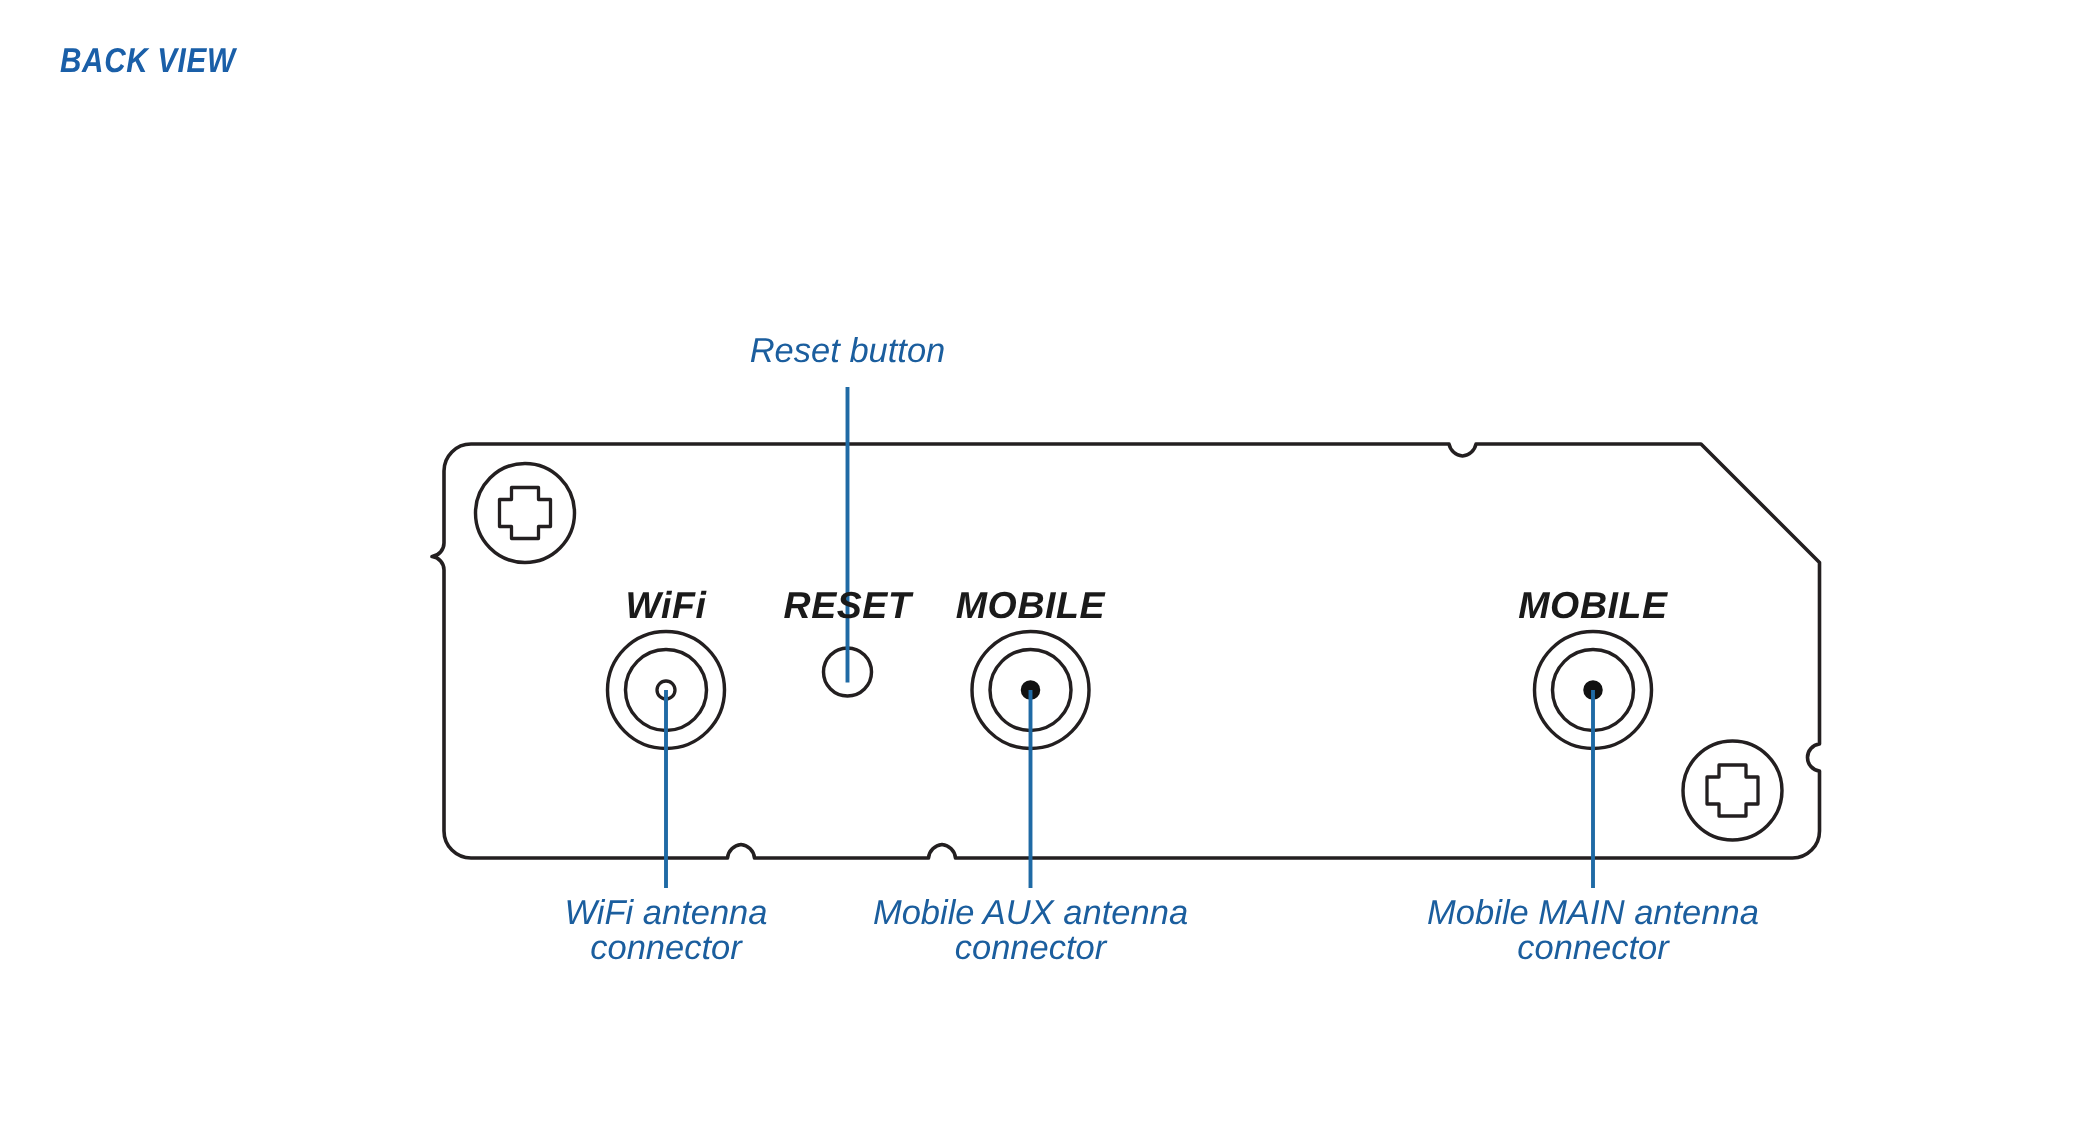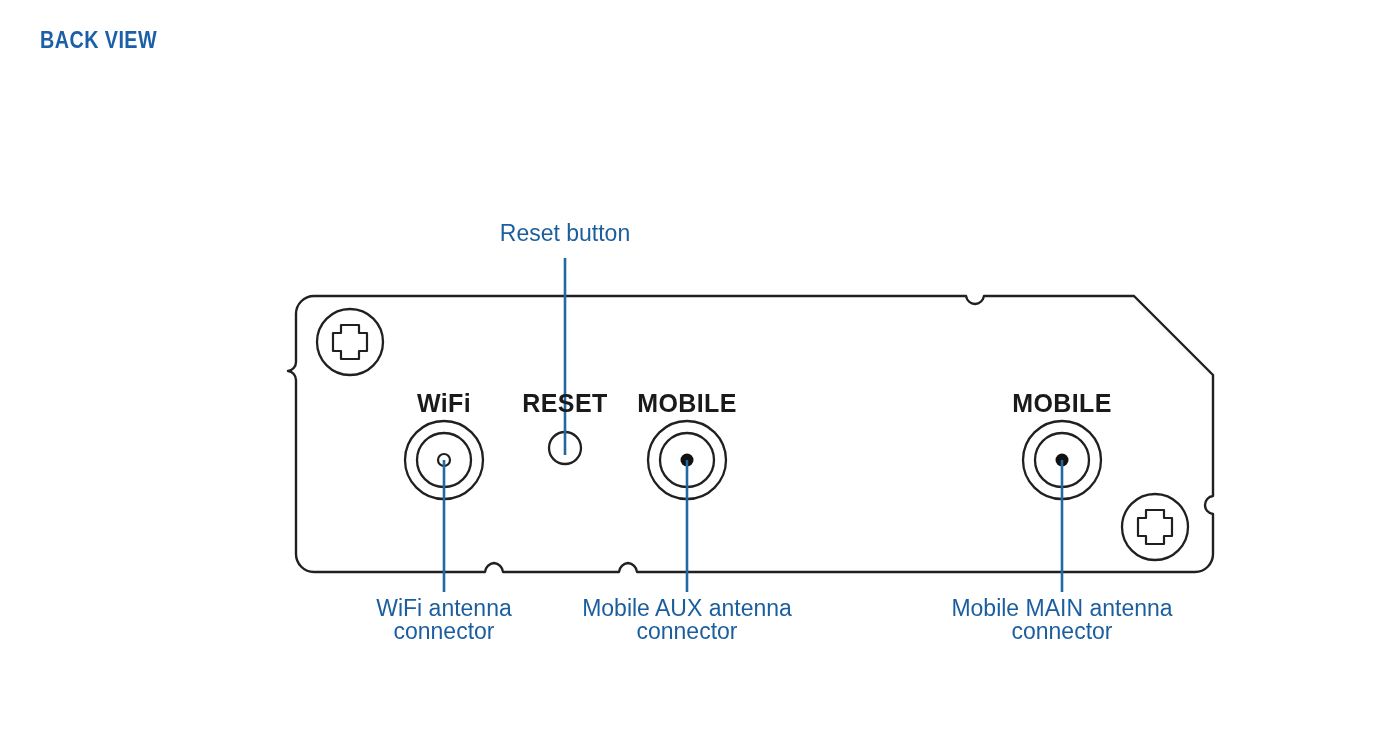--- a/index.html
+++ b/index.html
@@ -13,20 +13,21 @@
     height: 753px;
     position: relative;
     overflow: hidden;
     font-family: "Liberation Sans", sans-serif;
   }
   #stage {
     position: absolute;
     left: 0; top: 0;
     width: 1400px;
     height: 753px;
+    font-style: italic;
   }
   .page-title {
     position: absolute;
     left: 40px;
     top: 29px;
     font-family: "Liberation Sans", sans-serif;
     font-weight: bold;
     font-size: 23px;
     letter-spacing: 0.5px;
     color: #1a5fa8;

